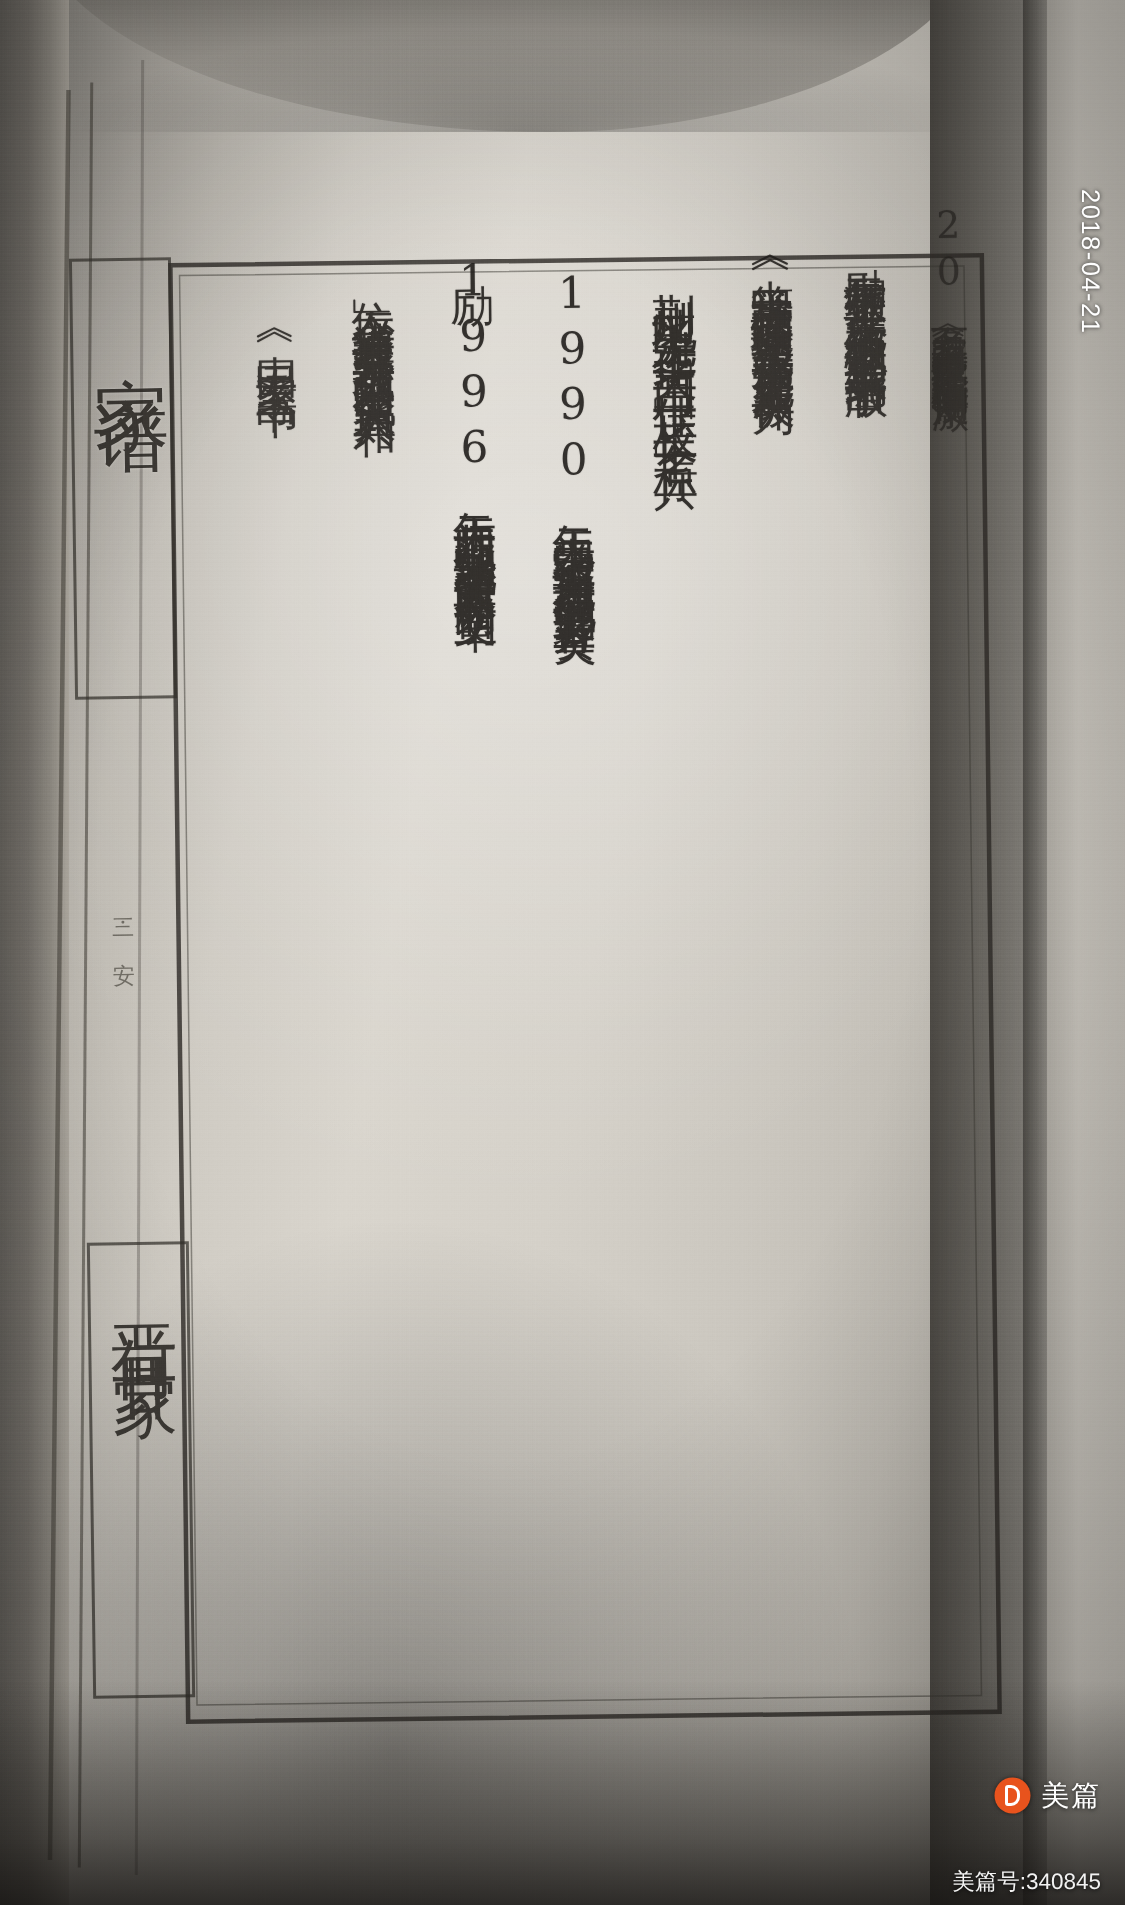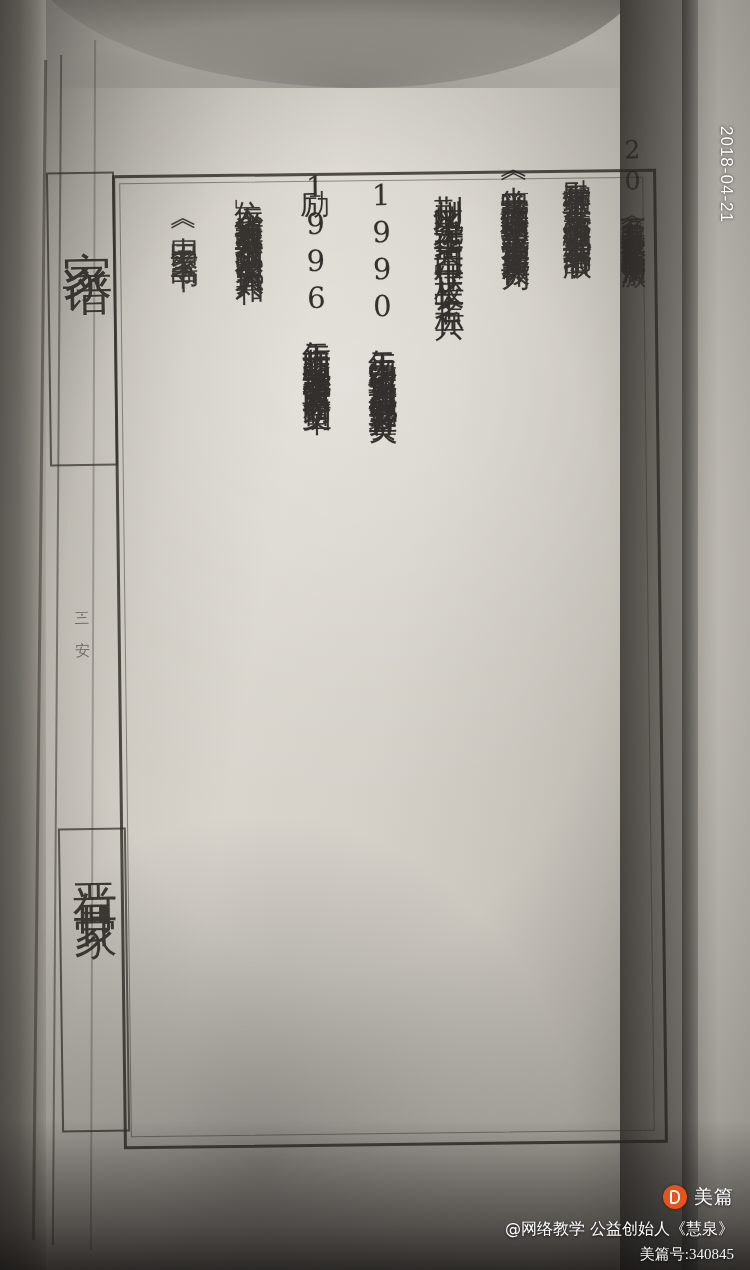--- a/index.html
+++ b/index.html
@@ -224,21 +224,21 @@
     font-size: 16px;
     font-family: "DejaVu Sans", sans-serif;
     text-shadow: 0 1px 3px rgba(0,0,0,.8);
     white-space: nowrap;
   }
   .caption-id {
     position: absolute;
     right: 16px; bottom: 6px;
     color: #f2f2f2;
     font-size: 15px;
-    font-family: Liberation Serif, serif;
+    font-family: Liberation Sans, sans-serif;
     text-shadow: 0 1px 3px rgba(0,0,0,.8);
     white-space: nowrap;
   }
 
   
   .vignette {
     position: absolute;
     inset: 0;
     pointer-events: none;
     background: radial-gradient(ellipse 80% 70% at 45% 45%, rgba(0,0,0,0) 45%, rgba(0,0,0,.28) 100%);
@@ -295,16 +295,15 @@
   <div class="vignette"></div>
   <div class="bottom-dark"></div>
 
   <div class="date-stamp">2018-04-21</div>
 
   <div class="brand">
     <div class="brand-logo"></div>
     <div class="brand-text">美篇</div>
   </div>
 
-  <div class="caption">@网络教学 公益创始人《慧泉》</div>
   <div class="caption-id">美篇号:340845</div>
 
 </div>
 
 </body></html>

